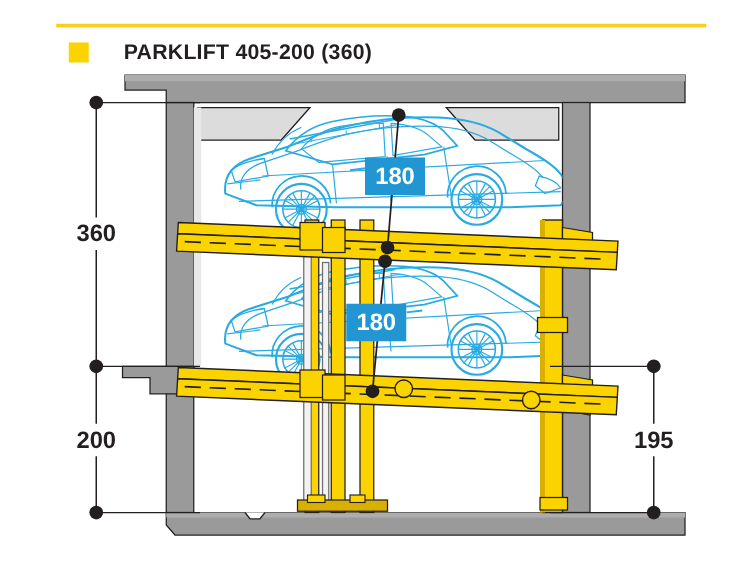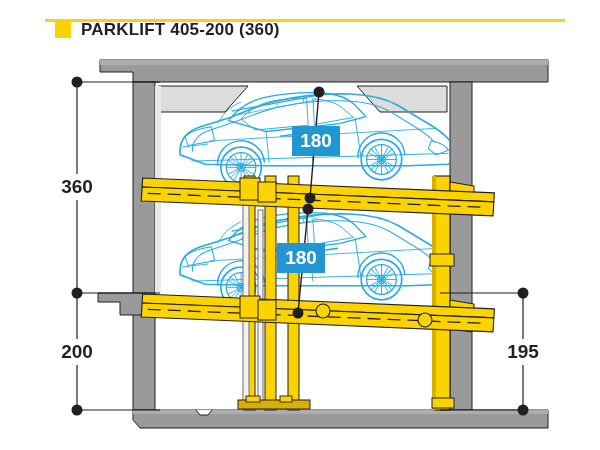--- a/index.html
+++ b/index.html
@@ -1,20 +1,20 @@
 <!DOCTYPE html>
 <html><head>
 <meta charset="utf-8">
 <style>
   html,body{margin:0;padding:0;background:#ffffff;}
   body{width:600px;height:450px;overflow:hidden;
        font-family:"Liberation Sans","DejaVu Sans",sans-serif;}
   #stage{position:relative;width:600px;height:450px;background:#ffffff;}
   #rule{position:absolute;left:45px;top:19px;width:520px;height:3px;background:#f5d020;}
-  #title-row{position:absolute;left:55px;top:20px;display:flex;align-items:center;gap:10px;}
+  #title-row{position:absolute;left:55px;top:32px;display:flex;align-items:center;gap:28px;}
   #title-bullet{width:16px;height:16px;background:#fbd400;display:block;}
   #title-text{font-size:17px;font-weight:bold;color:#231f20;letter-spacing:.2px;white-space:nowrap;}
   #svg-wrap{position:absolute;left:0;top:0;width:600px;height:450px;}
   .dimtxt{font-family:"Liberation Sans","DejaVu Sans",sans-serif;font-size:19px;font-weight:bold;fill:#231f20;}
   .badgetxt{font-family:"Liberation Sans","DejaVu Sans",sans-serif;font-size:19px;font-weight:bold;fill:#ffffff;}
 </style>
 </head>
 <body>
 
 <div id="stage">

